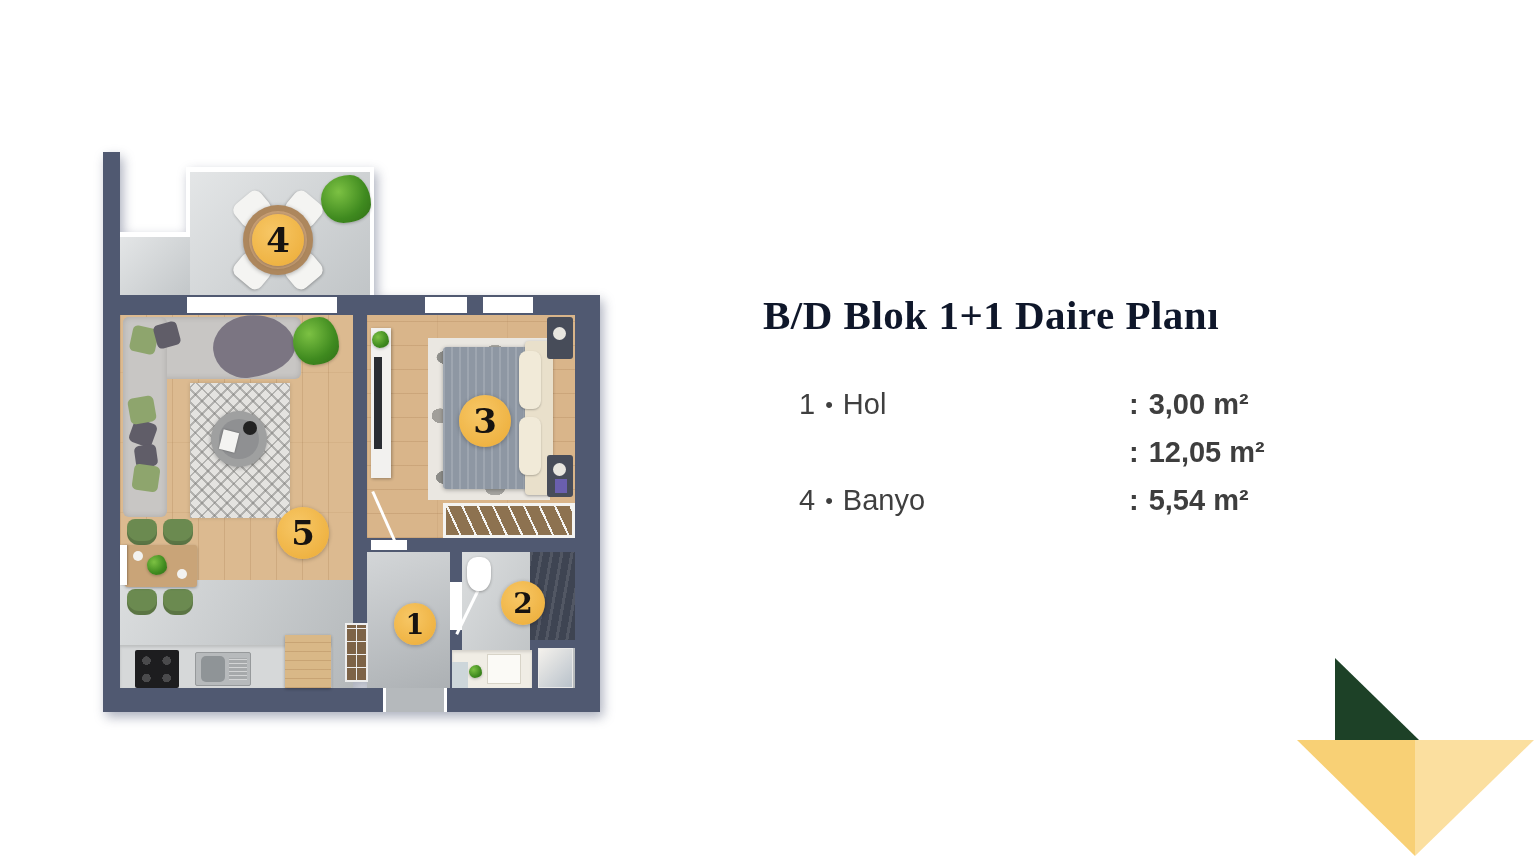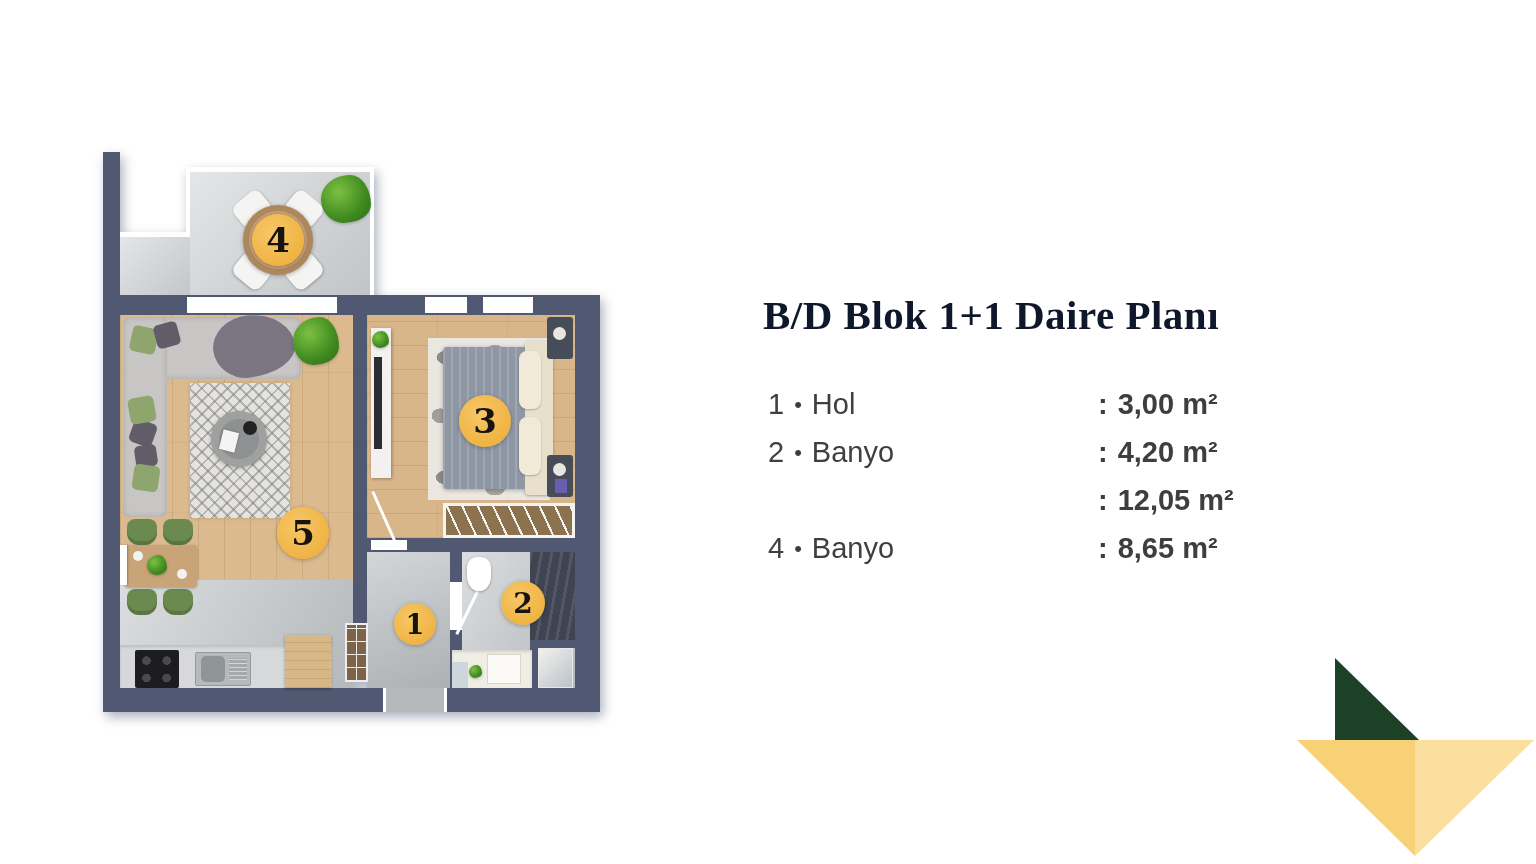--- a/index.html
+++ b/index.html
@@ -7,21 +7,21 @@
     width:1536px;height:864px;position:relative;overflow:hidden;
     background:#ffffff;font-family:"Liberation Sans",sans-serif;
   }
   
   .title{
     position:absolute;left:763px;top:264px;width:560px;
     font-family:"Liberation Serif",serif;font-weight:700;
     font-size:41px;color:#0f172a;letter-spacing:.5px;white-space:nowrap;
   }
   .legend{position:absolute;left:768px;top:388px;width:520px;display:flex;flex-direction:column;gap:16px;}
-  .legend-row{position:relative;height:32px;font-size:29px;color:#3f3f3f;}
+  .legend-row{position:relative;height:32px;font-size:29px;color:#3f3f3f;margin-left:31px;}
   .legend-label{position:absolute;left:0;top:0;white-space:nowrap;}
   .legend-label .sep{display:inline-block;margin:0 10px;font-size:22px;vertical-align:2px;}
   .legend-value{position:absolute;left:330px;top:0;font-weight:700;color:#3e3e3e;white-space:nowrap;}
   .legend-value .colon{margin-right:10px;}
   
   .logo-green{position:absolute;left:1335px;top:658px;width:84px;height:82px;
     background:#1d4127;clip-path:polygon(0 0,0 100%,100% 100%);}
   .logo-yl{position:absolute;left:1297px;top:740px;width:118px;height:116px;
     background:#f8d075;clip-path:polygon(0 0,100% 0,100% 100%);}
   .logo-yr{position:absolute;left:1415px;top:740px;width:119px;height:116px;
@@ -192,38 +192,30 @@
 <div class="legend">
   <div class="legend-row">
     <div class="legend-label">
       <span>1</span><span class="sep">•</span><span>Hol</span>
     </div>
     <div class="legend-value">
       <span class="colon">:</span><span>3,00 m²</span>
     </div>
   </div>
   <div class="legend-row">
-    <div class="legend-label">
-      <span>2</span><span class="sep">•</span><span>Banyo</span>
-    </div>
-    <div class="legend-value">
-      <span class="colon">:</span><span>4,20 m²</span>
-    </div>
-  </div>
-  <div class="legend-row">
     <div class="legend-value">
       <span class="colon">:</span><span>12,05 m²</span>
     </div>
   </div>
   <div class="legend-row">
     <div class="legend-label">
       <span>4</span><span class="sep">•</span><span>Banyo</span>
     </div>
     <div class="legend-value">
-      <span class="colon">:</span><span>8,65 m²</span>
+      <span class="colon">:</span><span>5,54 m²</span>
     </div>
   </div>
 </div>
 
 <div>
   <div class="logo-green"></div>
   <div class="logo-yl"></div>
   <div class="logo-yr"></div>
 </div>
 

